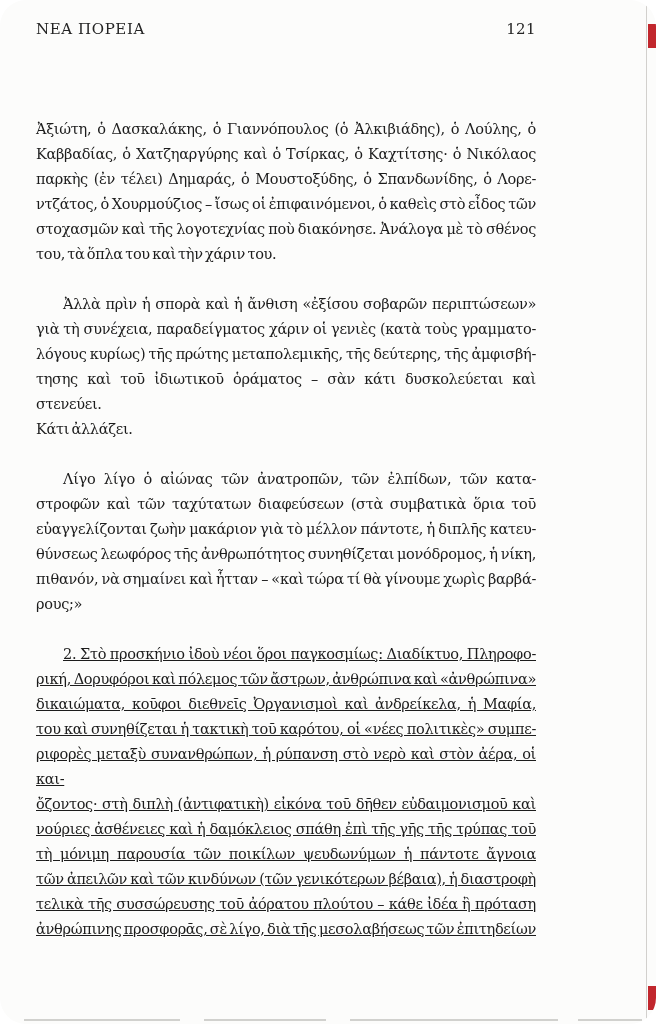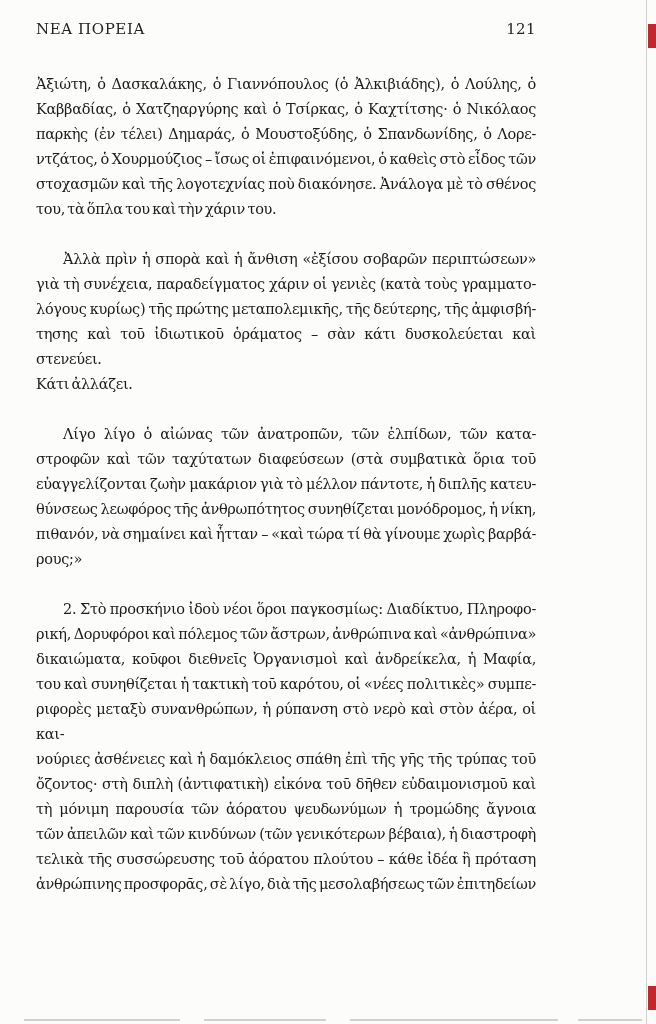--- a/index.html
+++ b/index.html
@@ -7,20 +7,21 @@
     padding: 0;
     background: #ffffff;
   }
   .page {
     position: relative;
     width: 656px;
     height: 1024px;
     background: #fcfcfb;
     overflow: hidden;
     font-family: "DejaVu Serif", serif;
+    border-radius: 26px;
   }
   
   .running-head {
     position: absolute;
     left: 36px;
     top: 20px;
     width: 500px;
     display: flex;
     justify-content: space-between;
     align-items: baseline;
@@ -36,21 +37,21 @@
     left: 36px;
     top: 72px;
     width: 500px;
     font-size: 14.5px;
     line-height: 25px;
     color: #1c1c1c;
     word-spacing: -2px;
     letter-spacing: -0.3px;
   }
   .paragraph { margin: 0 0 25px 0; }
-  .paragraph:last-child { margin-bottom: 0; }
+  .paragraph:last-child { margin-bottom: 0; text-decoration: underline; }
   .line {
     text-align: justify;
     text-align-last: justify;
     white-space: normal;
   }
   .line.indent { padding-left: 27px; }
   .line.last { text-align-last: left; }
 
   
   .scan-edge-vertical {
@@ -81,21 +82,21 @@
 </head>
 <body>
 
 <div class="page" style="background: rgb(252, 252, 251);">
 
   <header class="running-head">
     <span class="running-title">ΝΕΑ ΠΟΡΕΙΑ</span>
     <span class="page-number">121</span>
   </header>
 
-  <main class="text-block" style="color: rgb(28, 28, 28);">
+  <main class="text-block" style="color: rgb(28, 28, 28); margin-top: 45px;">
       <div class="paragraph">
         <div class="line">Ἀξιώτη, ὁ Δασκαλάκης, ὁ Γιαννόπουλος (ὁ Ἀλκιβιάδης), ὁ Λούλης, ὁ</div>
         <div class="line">Καββαδίας, ὁ Χατζηαργύρης καὶ ὁ Τσίρκας, ὁ Καχτίτσης· ὁ Νικόλαος</div>
         <div class="line">παρκὴς (ἐν τέλει) Δημαράς, ὁ Μουστοξύδης, ὁ Σπανδωνίδης, ὁ Λορε-</div>
         <div class="line">ντζάτος, ὁ Χουρμούζιος – ἴσως οἱ ἐπιφαινόμενοι, ὁ καθεὶς στὸ εἶδος τῶν</div>
         <div class="line">στοχασμῶν καὶ τῆς λογοτεχνίας ποὺ διακόνησε. Ἀνάλογα μὲ τὸ σθένος</div>
         <div class="line last">του, τὰ ὅπλα του καὶ τὴν χάριν του.</div>
       </div>
       <div class="paragraph">
         <div class="line indent">Ἀλλὰ πρὶν ἡ σπορὰ καὶ ἡ ἄνθιση «ἐξίσου σοβαρῶν περιπτώσεων»</div>
@@ -111,23 +112,23 @@
         <div class="line">θύνσεως λεωφόρος τῆς ἀνθρωπότητος συνηθίζεται μονόδρομος, ἡ νίκη,</div>
         <div class="line">πιθανόν, νὰ σημαίνει καὶ ἧτταν – «καὶ τώρα τί θὰ γίνουμε χωρὶς βαρβά-</div>
         <div class="line last">ρους;»</div>
       </div>
       <div class="paragraph">
         <div class="line indent">2. Στὸ προσκήνιο ἰδοὺ νέοι ὅροι παγκοσμίως: Διαδίκτυο, Πληροφο-</div>
         <div class="line">ρική, Δορυφόροι καὶ πόλεμος τῶν ἄστρων, ἀνθρώπινα καὶ «ἀνθρώπινα»</div>
         <div class="line">δικαιώματα, κοῦφοι διεθνεῖς Ὀργανισμοὶ καὶ ἀνδρείκελα, ἡ Μαφία,</div>
         <div class="line">του καὶ συνηθίζεται ἡ τακτικὴ τοῦ καρότου, οἱ «νέες πολιτικὲς» συμπε-</div>
         <div class="line">ριφορὲς μεταξὺ συνανθρώπων, ἡ ρύπανση στὸ νερὸ καὶ στὸν ἀέρα, οἱ και-</div>
+        <div class="line">ὄζοντος· στὴ διπλὴ (ἀντιφατικὴ) εἰκόνα τοῦ δῆθεν εὐδαιμονισμοῦ καὶ</div>
         <div class="line">νούριες ἀσθένειες καὶ ἡ δαμόκλειος σπάθη ἐπὶ τῆς γῆς τῆς τρύπας τοῦ</div>
-        <div class="line">ὄζοντος· στὴ διπλὴ (ἀντιφατικὴ) εἰκόνα τοῦ δῆθεν εὐδαιμονισμοῦ καὶ</div>
-        <div class="line">τὴ μόνιμη παρουσία τῶν ἀόρατου ψευδωνύμων ἡ τρομώδης ἄγνοια</div>
+        <div class="line">τὴ μόνιμη παρουσία τῶν ποικίλων ψευδωνύμων ἡ πάντοτε ἄγνοια</div>
         <div class="line">τῶν ἀπειλῶν καὶ τῶν κινδύνων (τῶν γενικότερων βέβαια), ἡ διαστροφὴ</div>
         <div class="line">τελικὰ τῆς συσσώρευσης τοῦ ἀόρατου πλούτου – κάθε ἰδέα ἢ πρόταση</div>
         <div class="line">ἀνθρώπινης προσφορᾶς, σὲ λίγο, διὰ τῆς μεσολαβήσεως τῶν ἐπιτηδείων</div>
       </div>
     </main>
 
   <div class="scan-edge-vertical"></div>
 
   <div class="scan-bottom-edge seg-1"></div>
   <div class="scan-bottom-edge seg-2"></div>

